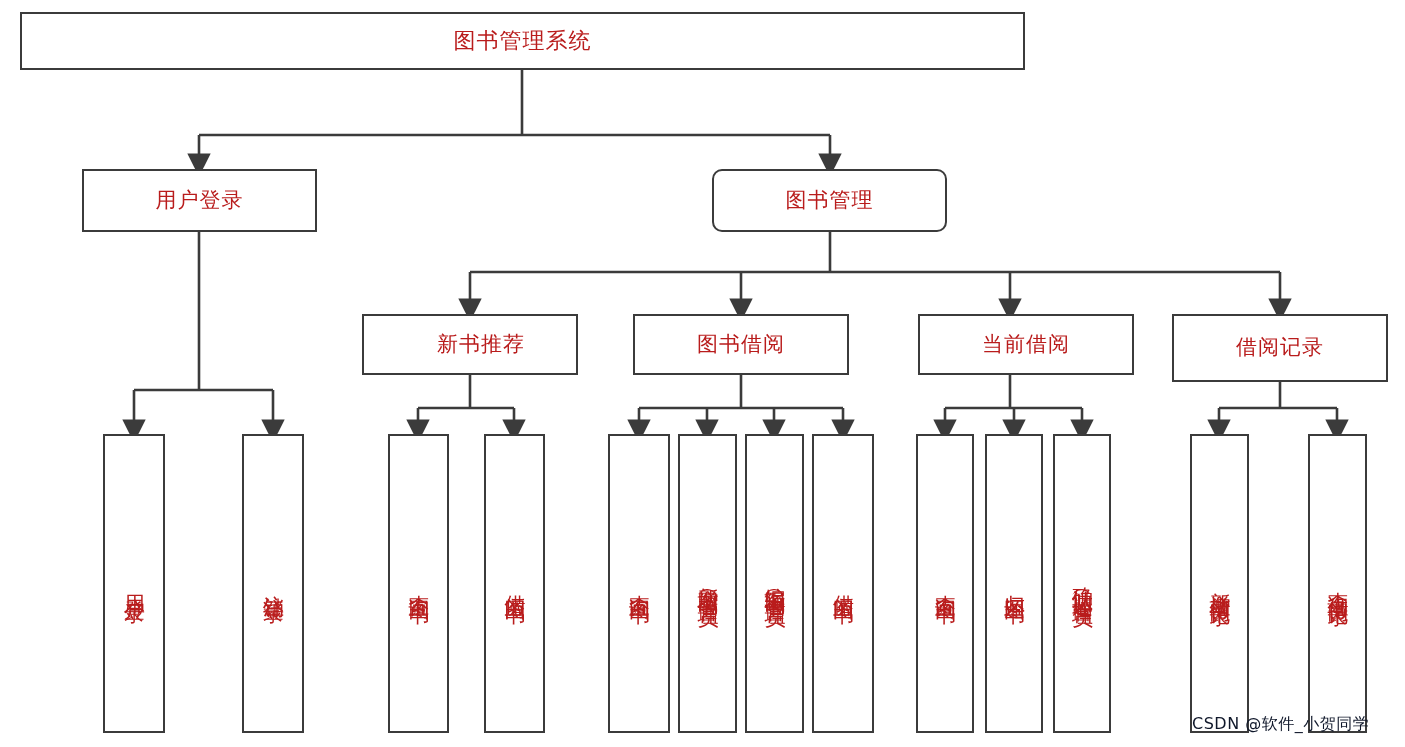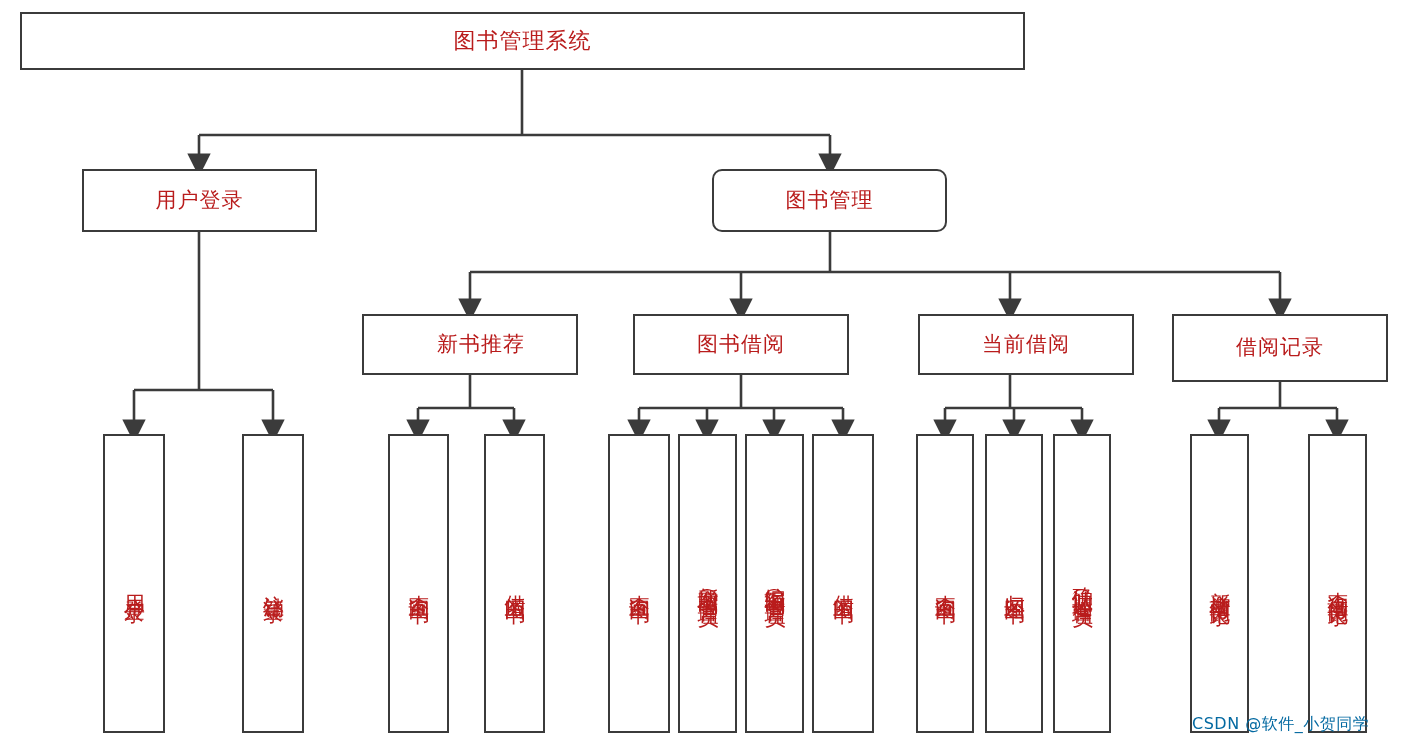--- a/index.html
+++ b/index.html
@@ -39,21 +39,21 @@
     font-size:21px;
     letter-spacing:3px;
     line-height:1;
     max-height:272px;
   }
 
   #watermark{
     position:absolute;
     left:1192px;top:714px;
     font-size:16px;
-    color:#0369a1;
+    color:#0f172a;
     letter-spacing:0.5px;
     white-space:nowrap;
     font-family:"DejaVu Sans","Liberation Sans",sans-serif;
   }
 </style>
 </head>
 <body>
 
 <div id="canvas">
 

